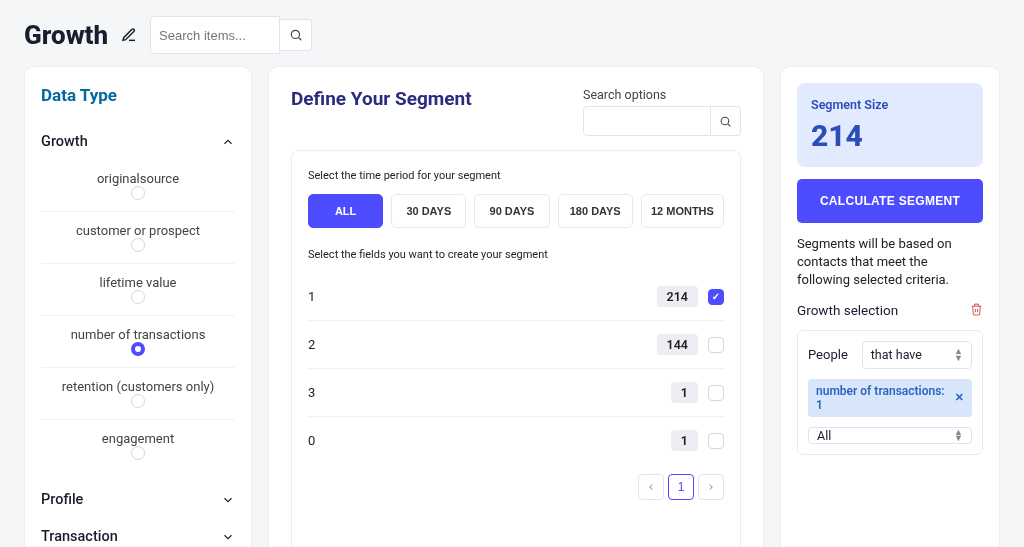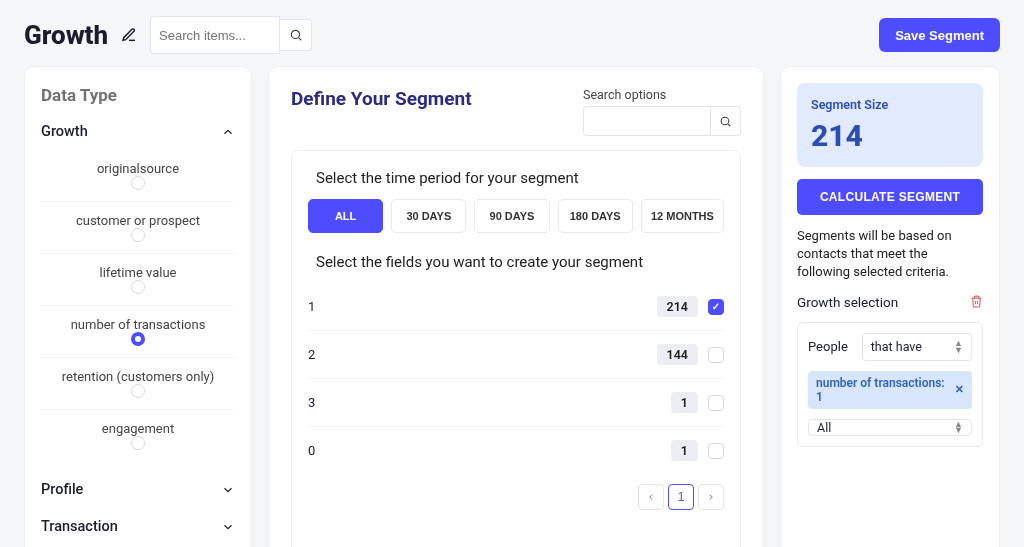--- a/index.html
+++ b/index.html
@@ -8,54 +8,54 @@
   .title { font-size: 26px; font-weight: 800; color: #1a1d2e; }
   .edit-icon { width: 18px; height: 18px; display:flex; align-items:center; justify-content:center; cursor:pointer; }
   .search-wrap { display:flex; align-items:center; }
   .search-input { border:1px solid #e1e4ec; border-radius:4px 0 0 4px; height:32px; padding:18px 8px; font-size:13px; width:130px; outline:none; }
   .search-btn { border:1px solid #e1e4ec; border-left:none; border-radius:0 4px 4px 0; background:#fff; height:32px; width:32px; display:flex; align-items:center; justify-content:center; cursor:pointer; }
   .spacer { flex:1; }
   .save-btn { background:#4d4dff; color:#fff; border:none; border-radius:6px; height:34px; padding:0 16px; font-size:13px; font-weight:600; cursor:pointer; }
   .main { display:flex; gap:16px; padding:0 24px 16px; }
   .panel { background:#fff; border-radius:10px; border:1px solid #edeef3; }
   .left { width:228px; padding:18px 16px; }
-  .left h3 { color:#737373; font-size:17px; font-weight:700; margin-bottom:8px; }
+  .left h3 { color:#0369a1; font-size:17px; font-weight:700; margin-bottom:18px; }
   .acc-head { display:flex; align-items:center; justify-content:space-between; font-size:14.5px; font-weight:500; padding:10px 0; cursor:pointer; }
   .acc-head .chev { width:14px; height:14px; }
   .field-row { display:flex; align-items:center; justify-content:space-between; font-size:13px; color:#444; padding:11px 0; border-bottom:1px solid #f0f1f5; cursor:pointer;flex-direction:column; }
   .field-row:last-child { border-bottom:none; }
   .radio { width:14px; height:14px; border-radius:50%; border:1.5px solid #d5d7e0; flex-shrink:0; }
   .radio.sel { border:4px solid #4d4dff; }
   .center { flex:1; padding:20px 22px; display:flex; flex-direction:column; }
   .center-top { display:flex; align-items:flex-start; justify-content:space-between; margin-bottom:14px; }
   .center h2 { color:#2b2b7f; font-size:19px; font-weight:700; }
   .opt-search { font-size:12.5px; color:#444; }
   .opt-search-row { display:flex; margin-top:4px; }
   .opt-input { border:1px solid #e1e4ec; border-radius:4px 0 0 4px; height:30px; width:128px; padding:0 6px; outline:none; }
   .opt-btn { border:1px solid #e1e4ec; border-left:none; border-radius:0 4px 4px 0; background:#fff; height:30px; width:30px; display:flex; align-items:center; justify-content:center; cursor:pointer; }
   .seg-panel { border:1px solid #edeef3; border-radius:8px; padding:18px 16px; flex:1; display:flex; flex-direction:column; }
-  .seg-label { font-size:15px; color:#222; margin-bottom:12px;margin-left:8px; }
+  .seg-label { font-size:11px; color:#222; margin-bottom:12px; }
   .period-row { display:flex; gap:8px; margin-bottom:20px; }
   .period-btn { flex:1; border:1px solid #e8e9f0; background:#fff; border-radius:5px; height:34px; font-size:11px; font-weight:600; color:#333; cursor:pointer; display:flex; align-items:center; justify-content:center; text-align:center; line-height:1.1; }
   .period-btn.active { background:#4d4dff; border-color:#4d4dff; color:#fff; }
   .period-btn.tall { flex-direction:column; padding:2px 4px; }
   .field-list-row { display:flex; align-items:center; justify-content:space-between; padding:13px 0; border-bottom:1px solid #f0f1f5; font-size:13px; }
   .field-list-row .right-group { display:flex; align-items:center; gap:10px; }
   .count-badge { background:#eceef3; border-radius:4px; padding:3px 10px; font-size:12.5px; font-weight:600; color:#222; }
   .chk { width:16px; height:16px; border:1.5px solid #d5d7e0; border-radius:4px; display:flex; align-items:center; justify-content:center; cursor:pointer; }
   .chk.on { background:#4d4dff; border-color:#4d4dff; }
   .chk.on::after { content:"✓"; color:#fff; font-size:10px; font-weight:700; }
   .pager { display:flex; justify-content:flex-end; gap:4px; margin-top:10px; }
   .page-btn { border:1px solid #e1e4ec; background:#fff; width:26px; height:26px; border-radius:4px; display:flex; align-items:center; justify-content:center; font-size:12px; cursor:pointer; }
   .page-btn.cur { border-color:#4d4dff; color:#4d4dff; }
   .rightp { width:220px; padding:16px; display:flex; flex-direction:column; gap:12px; position:relative; }
   .size-box { background:#e2eaff; border-radius:8px; padding:14px; }
   .size-label { color:#2b4db5; font-size:12.5px; font-weight:600; margin-bottom:6px; }
   .size-num { color:#2b4db5; font-size:30px; font-weight:800; }
-  .calc-btn { background:#4d4dff; color:#fff; border:none; border-radius:5px; height:36px; font-size:12px; font-weight:700; letter-spacing:0.3px; cursor:pointer; }
+  .calc-btn { background:#4d4dff; color:#fff; border:none; border-radius:5px; height:44px; font-size:12px; font-weight:700; letter-spacing:0.3px; cursor:pointer; }
   .desc { font-size:13px; color:#222; line-height:1.4; }
   .sel-head { display:flex; align-items:center; justify-content:space-between; font-size:13.5px; }
   .trash { color:#d95c5c; cursor:pointer; }
   .crit-box { border:1px solid #e8e9f0; border-radius:6px; padding:10px; display:flex; flex-direction:column; gap:10px; }
   .crit-row { display:flex; align-items:center; gap:14px;text-align:right; }
   .crit-label { font-size:13px; }
   .sel-input { flex:1; border:1px solid #e1e4ec; border-radius:4px; height:28px; padding:0 8px; font-size:12.5px; display:flex; align-items:center; justify-content:space-between; cursor:pointer; }
   .updown { font-size:9px; color:#888; line-height:0.7; display:flex; flex-direction:column; }
   .tag { background:#d7e6fb; color:#3064bf; font-size:12px; font-weight:600; padding:5px 8px; border-radius:4px; display:inline-flex; align-items:center; gap:4px; }
   .tag .x { cursor:pointer; font-size:11px; }
@@ -76,21 +76,20 @@
   <div class="search-wrap">
     <input class="search-input" placeholder="Search items..." style="">
     <button class="search-btn">
       <svg width="14" height="14" viewBox="0 0 24 24" fill="none" stroke="#444" stroke-width="2">
           <circle cx="11" cy="11" r="7"></circle>
           <line x1="21" y1="21" x2="16.65" y2="16.65"></line>
         </svg>
     </button>
   </div>
   <div class="spacer"></div>
-  <button class="save-btn">Save Segment</button>
 </div>
 
 <div class="main">
 
   <div class="panel left">
     <h3>Data Type</h3>
 
     <div class="acc-head">
       <span>Growth</span>
       <svg class="chev" viewBox="0 0 24 24" fill="none" stroke="#222" stroke-width="2">

